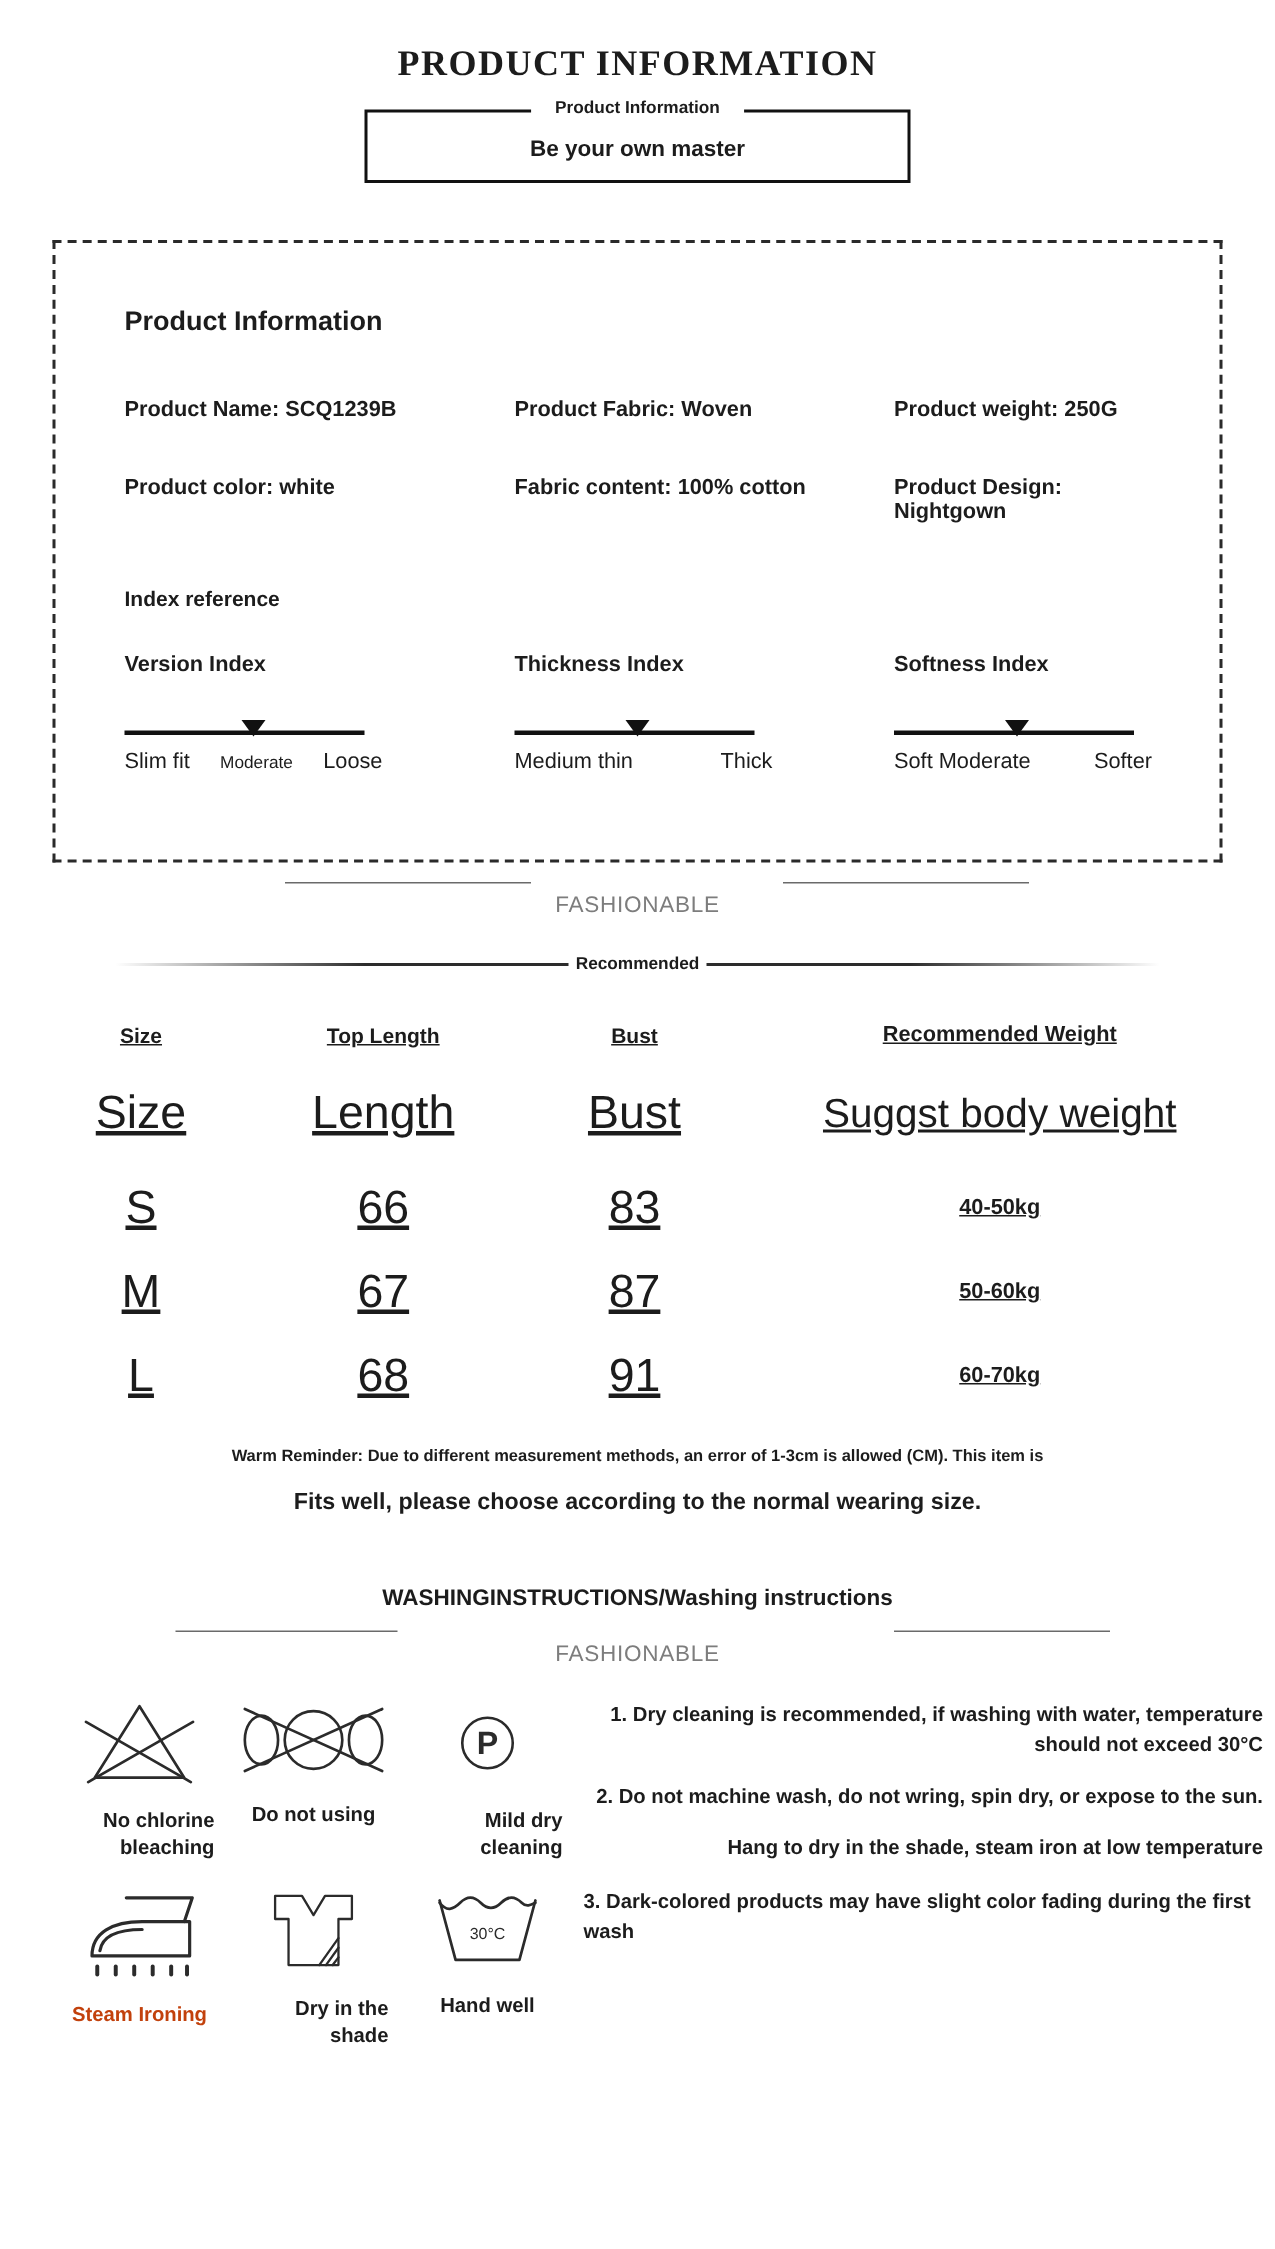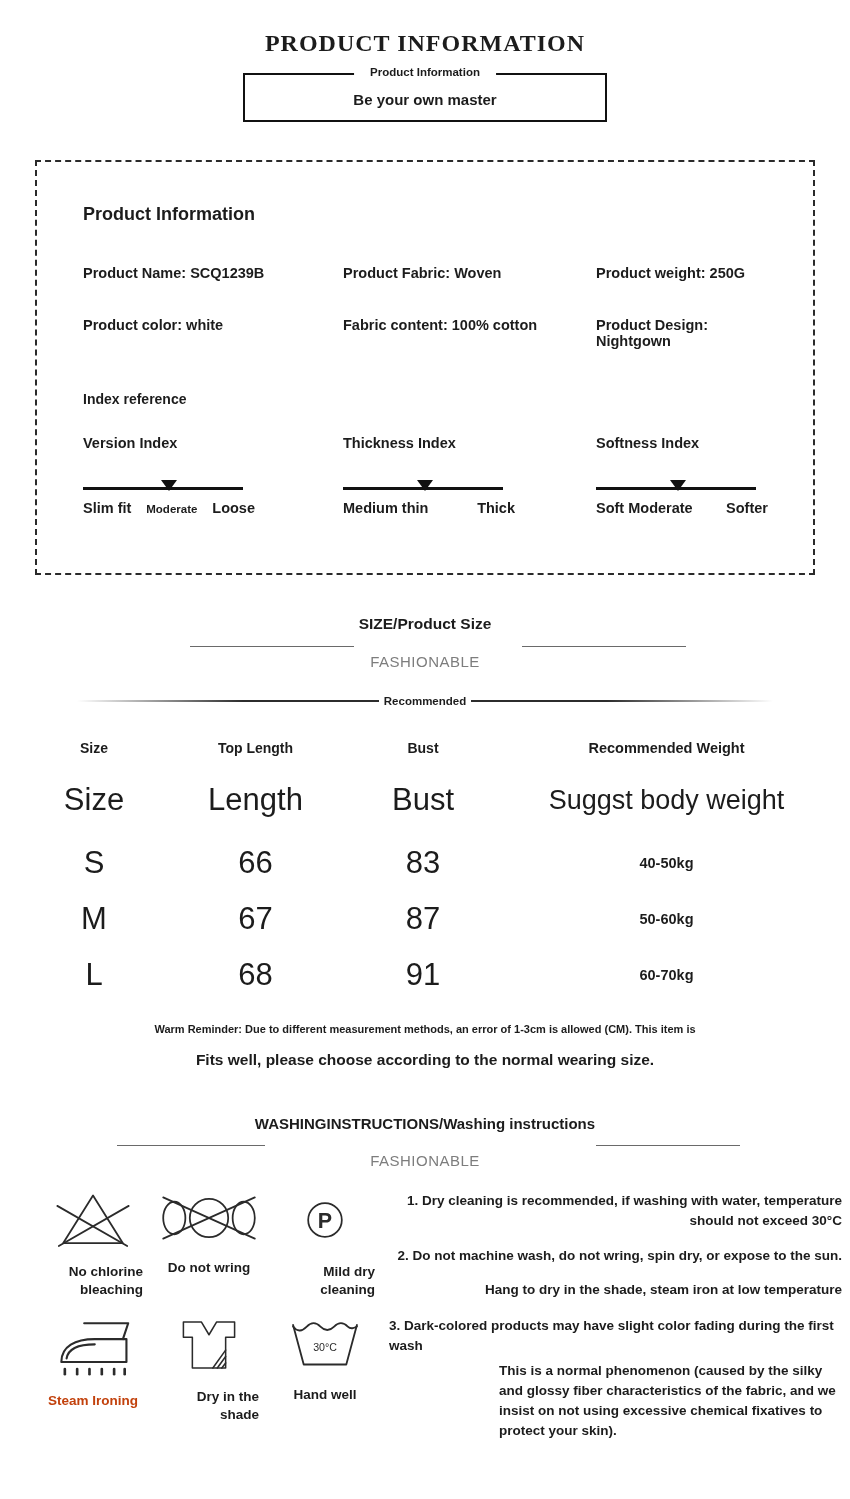--- a/index.html
+++ b/index.html
@@ -41,40 +41,40 @@
   .index-name{font-size:14.5px;font-weight:700;margin-bottom:30px;}
   .slider{position:relative;width:160px;height:13px;}
   .slider-line{position:absolute;left:0;top:6px;width:100%;height:2.5px;background:#111;}
   .slider-marker{
     position:absolute;top:-1px;transform:translateX(-50%);
     width:0;height:0;border-left:8px solid transparent;border-right:8px solid transparent;
     border-top:11px solid #111;
   }
   .slider-labels{
     display:flex;justify-content:space-between;align-items:baseline;
-    width:172px;margin-top:6px;font-size:14.5px;font-weight:700;
+    width:172px;margin-top:6px;font-size:14.5px;font-weight:400;
   }
   .slider-labels .mid{font-size:11.5px;}
 
   
   .size-title{margin-top:40px;text-align:center;font-size:15.5px;font-weight:700;}
   .split-divider{position:relative;height:2px;margin-top:13px;}
   .split-divider .seg{position:absolute;top:0;height:1px;background:#6a6a6a;}
   .size-div .seg1{left:190px;width:164px;}
   .size-div .seg2{left:522px;width:164px;}
   .brand{
     margin-top:5px;text-align:center;font-size:15px;letter-spacing:0.5px;color:#7d7d7d;
   }
   .nightdress-divider{margin-top:25px;display:flex;align-items:center;justify-content:center;}
   .fade-line{width:302px;height:2px;}
   .fade-line.l{background:linear-gradient(to right,rgba(40,40,40,0),#2c2c2c 55%);}
   .fade-line.r{background:linear-gradient(to left,rgba(40,40,40,0),#2c2c2c 55%);}
   .nightdress-divider .lbl{padding:0 5px;font-size:11.5px;font-weight:700;white-space:nowrap;}
 
-  .size-table{margin:24px 35px 0;}
+  .size-table{margin:24px 35px 0;text-decoration:underline;}
   .trow{display:grid;grid-template-columns:118px 205px 130px 1fr;align-items:center;text-align:center;}
   .trow.head1{font-size:14px;font-weight:700;height:34px;}
   .trow.head2{font-size:31px;font-weight:400;height:70px;}
   .trow.head2 .c4{font-size:27px;padding-left:30px;}
   .trow.bodyrow{font-size:31px;font-weight:400;height:56px;}
   .trow .wt{font-size:14.5px;font-weight:700;padding-left:30px;}
 
   .reminder1{margin-top:20px;text-align:center;font-size:11px;font-weight:700;}
   .reminder2{margin-top:16px;text-align:center;font-size:15.5px;font-weight:700;}
 
@@ -160,21 +160,20 @@
         </div>
         <div class="slider-labels">
           <span>Soft Moderate</span>
           <span>Softer</span>
         </div>
       </div>
 
     </div>
   </div>
 
-  <div class="size-title">SIZE/Product Size</div>
   <div class="split-divider size-div">
     <div class="seg seg1"></div>
     <div class="seg seg2"></div>
   </div>
   <div class="brand">FASHIONABLE</div>
 
   <div class="nightdress-divider">
     <div class="fade-line l"></div>
     <span class="lbl">Recommended</span>
     <div class="fade-line r"></div>
@@ -238,21 +237,21 @@
         </div>
 
         <div class="icon-cell">
           <svg width="96" height="54" viewBox="0 0 130 70">
             <ellipse class="ic-thin" cx="18" cy="35" rx="15" ry="22"></ellipse>
             <ellipse class="ic-thin" cx="112" cy="35" rx="15" ry="22"></ellipse>
             <circle class="ic-thin" cx="65" cy="35" r="26"></circle>
             <line class="ic-thin" x1="3" y1="7" x2="127" y2="63"></line>
             <line class="ic-thin" x1="127" y1="7" x2="3" y2="63"></line>
           </svg>
-          <div class="icon-label" style="color:#1c1c1c">Do not wring</div>
+          <div class="icon-label" style="color:#1c1c1c">Do not using</div>
         </div>
 
         <div class="icon-cell">
           <svg width="58" height="58" viewBox="0 0 100 100">
             <circle class="ic" cx="50" cy="50" r="29"></circle>
             <text class="svgtext" x="50" y="63" text-anchor="middle" font-size="37" font-weight="700">P</text>
           </svg>
           <div class="icon-label" style="color:#1c1c1c">Mild dry cleaning</div>
         </div>
 
@@ -299,18 +298,17 @@
             <path class="ic-thin" d="M8,12 C14,20 20,18 26,12 C32,6 38,6 44,12 C50,18 56,18 62,12 C68,6 74,6 80,12 C84,16 88,14 92,12"></path>
             <text class="svgtext" x="50" y="44" text-anchor="middle" font-size="14">30°C</text>
           </svg>
           <div class="icon-label" style="color:#1c1c1c">Hand well</div>
         </div>
 
       </div>
 
       <div class="notes-col">
         <div class="note">3. Dark-colored products may have slight color fading during the first wash</div>
-        <div class="note indent">This is a normal phenomenon (caused by the silky and glossy fiber characteristics of the fabric, and we insist on not using excessive chemical fixatives to protect your skin).</div>
       </div>
     </div>
 
   </div>
 </div>
 
 </body></html>

